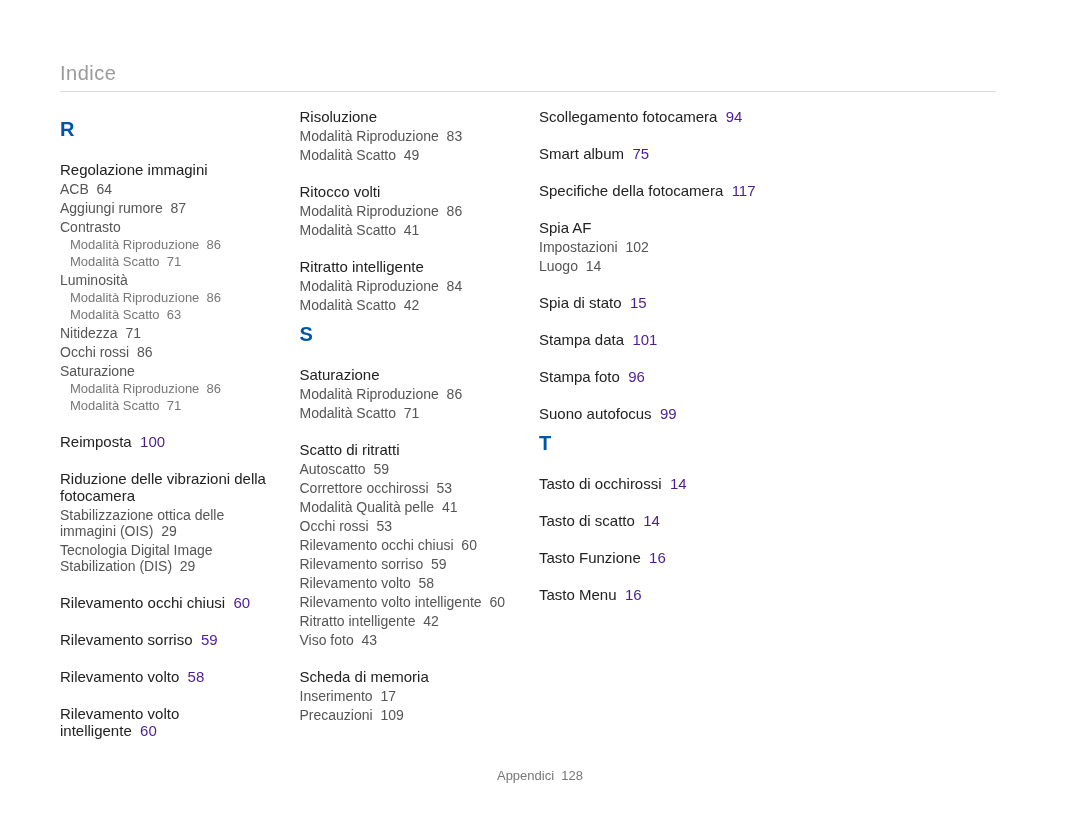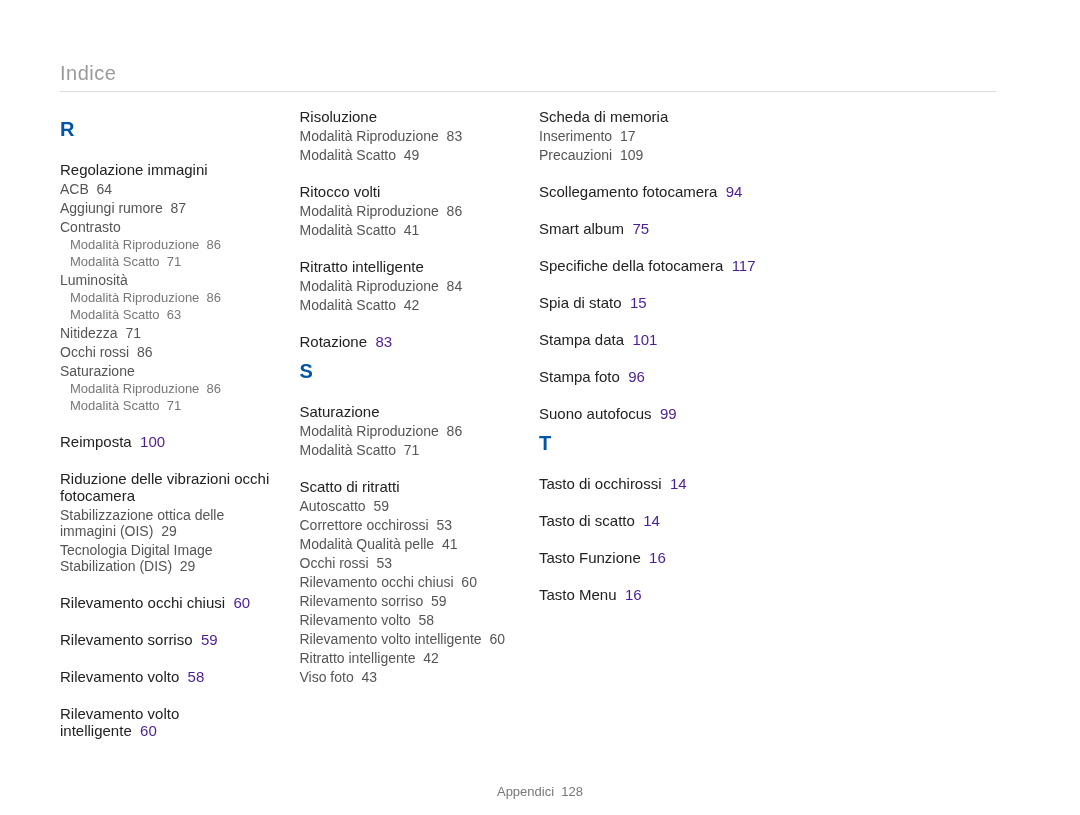--- a/index.html
+++ b/index.html
@@ -62,21 +62,21 @@
     color: #555;
   }
   .subsub {
     margin-top: 2px;
     margin-left: 10px;
     font-size: 13px;
     color: #777;
   }
   .footer {
     position: absolute;
-    bottom: 16px;
+    bottom: 32px;
     left: 0;
     right: 0;
     text-align: center;
     font-size: 13px;
     color: #777;
   }
 </style>
 </head>
 <body>
 
@@ -98,21 +98,21 @@
         <div class="sub"><span>Nitidezza</span>&nbsp;&nbsp;<span class="pg">71</span></div>
         <div class="sub"><span>Occhi rossi</span>&nbsp;&nbsp;<span class="pg">86</span></div>
         <div class="sub"><span>Saturazione</span></div>
         <div class="subsub"><span>Modalità Riproduzione</span>&nbsp;&nbsp;<span class="pg">86</span></div>
         <div class="subsub"><span>Modalità Scatto</span>&nbsp;&nbsp;<span class="pg">71</span></div>
       </div>
       <div class="entry">
         <div class="entry-head"><span>Reimposta</span>&nbsp;&nbsp;<span class="pg">100</span></div>
       </div>
       <div class="entry">
-        <div class="entry-head"><span>Riduzione delle vibrazioni occhi fotocamera</span></div>
+        <div class="entry-head"><span>Riduzione delle vibrazioni della fotocamera</span></div>
         <div class="sub"><span>Stabilizzazione ottica delle immagini (OIS)</span>&nbsp;&nbsp;<span class="pg">29</span></div>
         <div class="sub"><span>Tecnologia Digital Image Stabilization (DIS)</span>&nbsp;&nbsp;<span class="pg">29</span></div>
       </div>
       <div class="entry">
         <div class="entry-head"><span>Rilevamento occhi chiusi</span>&nbsp;&nbsp;<span class="pg">60</span></div>
       </div>
       <div class="entry">
         <div class="entry-head"><span>Rilevamento sorriso</span>&nbsp;&nbsp;<span class="pg">59</span></div>
       </div>
       <div class="entry">
@@ -128,23 +128,20 @@
       </div>
       <div class="entry">
         <div class="entry-head"><span>Ritocco volti</span></div>
         <div class="sub"><span>Modalità Riproduzione</span>&nbsp;&nbsp;<span class="pg">86</span></div>
         <div class="sub"><span>Modalità Scatto</span>&nbsp;&nbsp;<span class="pg">41</span></div>
       </div>
       <div class="entry">
         <div class="entry-head"><span>Ritratto intelligente</span></div>
         <div class="sub"><span>Modalità Riproduzione</span>&nbsp;&nbsp;<span class="pg">84</span></div>
         <div class="sub"><span>Modalità Scatto</span>&nbsp;&nbsp;<span class="pg">42</span></div>
-      </div>
-      <div class="entry">
-        <div class="entry-head"><span>Rotazione</span>&nbsp;&nbsp;<span class="pg">83</span></div>
       </div>
       <div class="letter">S</div>
       <div class="entry">
         <div class="entry-head"><span>Saturazione</span></div>
         <div class="sub"><span>Modalità Riproduzione</span>&nbsp;&nbsp;<span class="pg">86</span></div>
         <div class="sub"><span>Modalità Scatto</span>&nbsp;&nbsp;<span class="pg">71</span></div>
       </div>
       <div class="entry">
         <div class="entry-head"><span>Scatto di ritratti</span></div>
         <div class="sub"><span>Autoscatto</span>&nbsp;&nbsp;<span class="pg">59</span></div>
@@ -166,20 +163,25 @@
       <div class="entry">
         <div class="entry-head"><span>Scollegamento fotocamera</span>&nbsp;&nbsp;<span class="pg">94</span></div>
       </div>
       <div class="entry">
         <div class="entry-head"><span>Smart album</span>&nbsp;&nbsp;<span class="pg">75</span></div>
       </div>
       <div class="entry">
         <div class="entry-head"><span>Specifiche della fotocamera</span>&nbsp;&nbsp;<span class="pg">117</span></div>
       </div>
       <div class="entry">
+        <div class="entry-head"><span>Spia AF</span></div>
+        <div class="sub"><span>Impostazioni</span>&nbsp;&nbsp;<span class="pg">102</span></div>
+        <div class="sub"><span>Luogo</span>&nbsp;&nbsp;<span class="pg">14</span></div>
+      </div>
+      <div class="entry">
         <div class="entry-head"><span>Spia di stato</span>&nbsp;&nbsp;<span class="pg">15</span></div>
       </div>
       <div class="entry">
         <div class="entry-head"><span>Stampa data</span>&nbsp;&nbsp;<span class="pg">101</span></div>
       </div>
       <div class="entry">
         <div class="entry-head"><span>Stampa foto</span>&nbsp;&nbsp;<span class="pg">96</span></div>
       </div>
       <div class="entry">
         <div class="entry-head"><span>Suono autofocus</span>&nbsp;&nbsp;<span class="pg">99</span></div>

